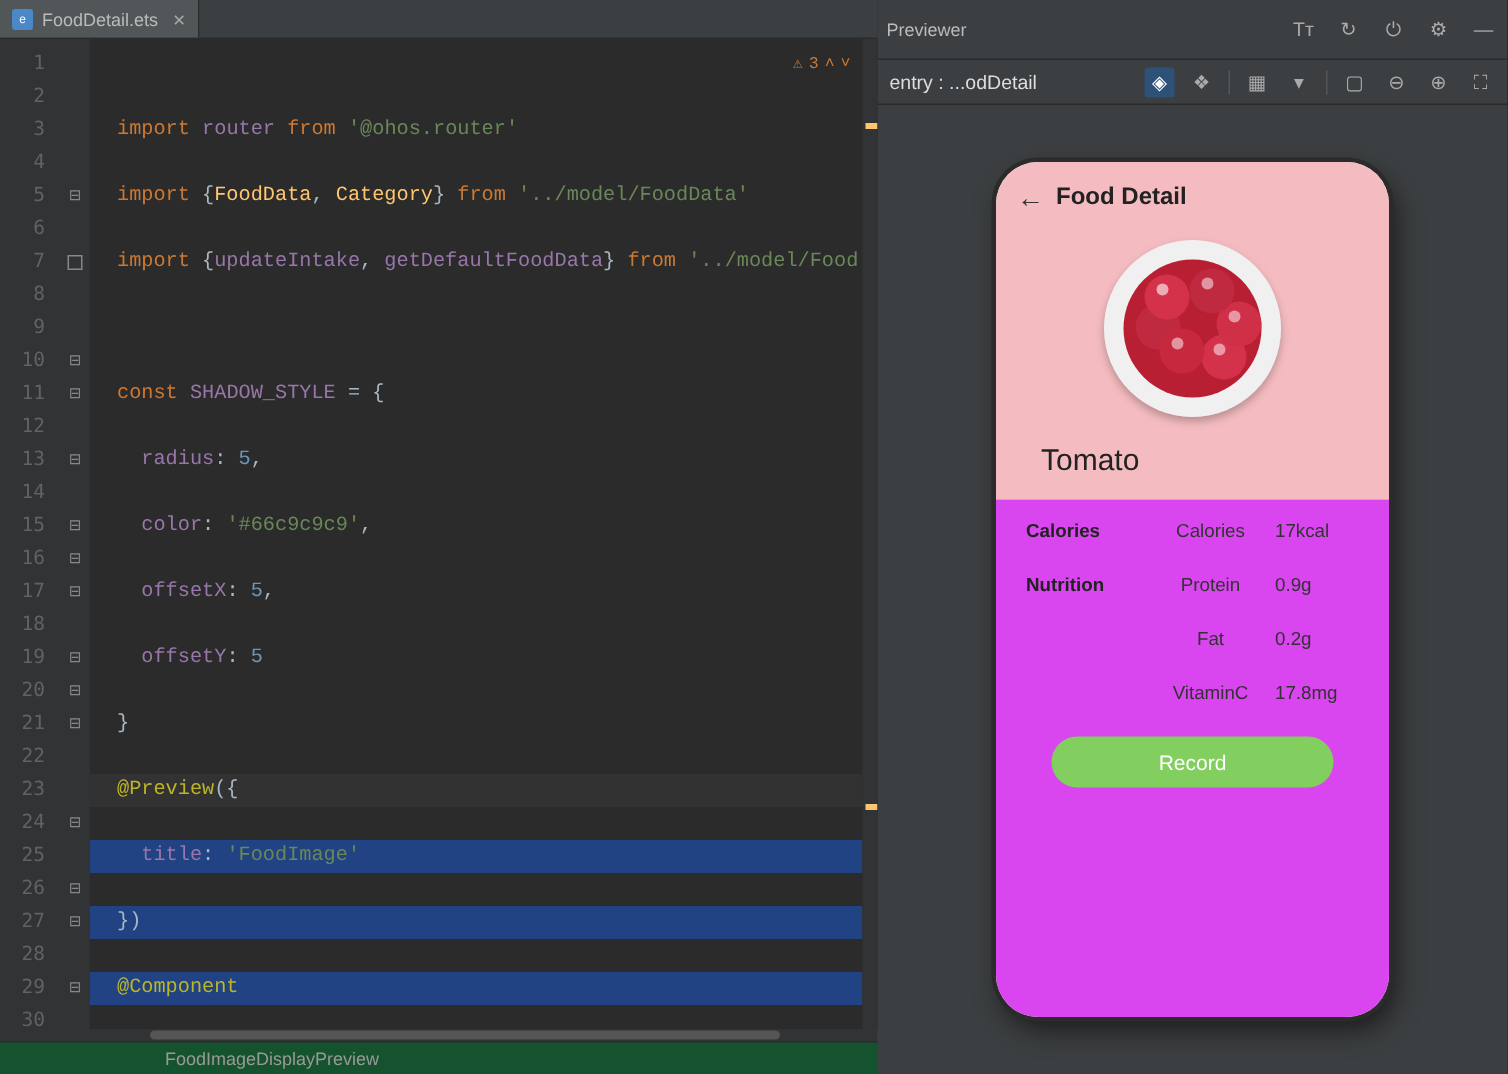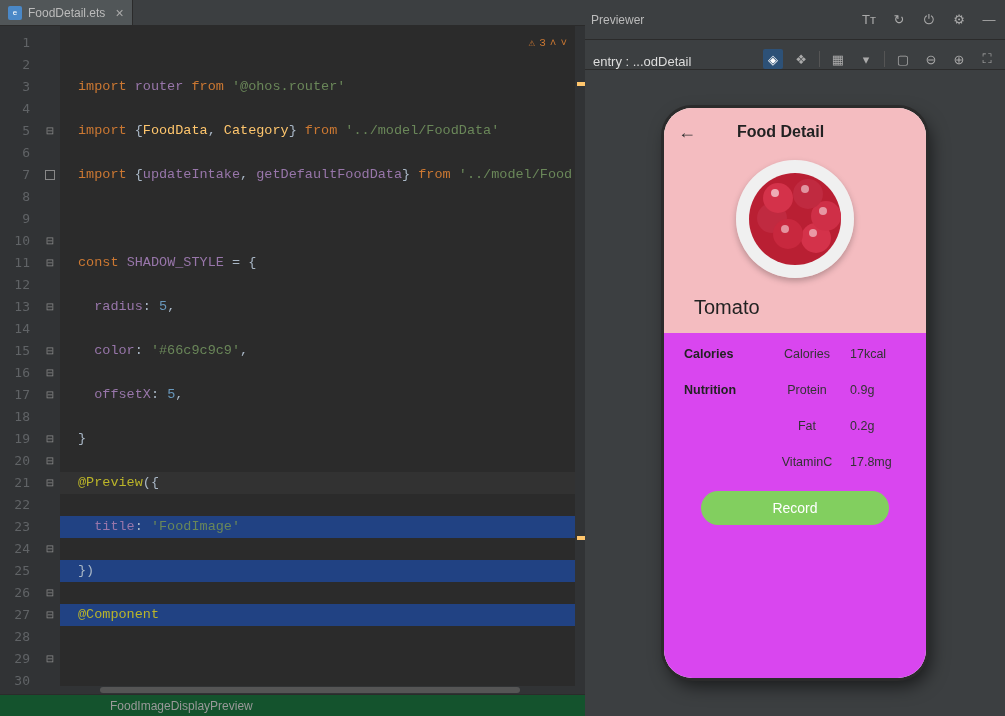--- a/index.html
+++ b/index.html
@@ -109,21 +109,21 @@
       padding:0 6px;
       color:#bbb;
       font-size:12px;
       border-bottom:1px solid #2b2b2b;
     }
     .preview-titlebar .icons { display:flex; gap:10px; }
     .preview-titlebar .icons span { cursor:pointer; font-size:13px; color:#aaa; }
     .preview-toolbar {
       height:30px;
       display:flex;
-      align-items:flex-end;
+      align-items:center;
       justify-content:space-between;
       padding:0 8px;
       border-bottom:1px solid #2b2b2b;
     }
     .preview-toolbar .label { color:#ddd; font-size:13px; }
     .preview-toolbar .tools { display:flex; gap:8px; align-items:center; }
     .tool-btn {
       width:20px;height:20px;display:flex;align-items:center;justify-content:center;
       color:#aaa;font-size:13px;border-radius:2px;cursor:pointer;
     }
@@ -145,21 +145,21 @@
       overflow:hidden;
       display:flex;
       flex-direction:column;
     }
     .device-header {
       background:#f4bcc0;
       padding:10px 14px 0;
     }
     .device-header .hd-row { display:flex; align-items:center; gap:8px; height:28px; }
     .back-arrow { font-size:18px; color:#333; cursor:pointer; }
-    .hd-title { font-weight:600; font-size:16px; color:#222;margin-left:33px; }
+    .hd-title { font-weight:600; font-size:16px; color:#222; }
     .food-img-wrap { display:flex; justify-content:center; padding:14px 0; }
     .bowl {
       width:118px;height:118px;border-radius:50%;
       background: radial-gradient(circle at 50% 45%, #fff 0 30%, #f0f0f0 32% 100%);
       display:flex;align-items:center;justify-content:center;
       box-shadow:0 3px 6px rgba(0,0,0,.25);
       position:relative;overflow:hidden;
     }
     .tomatoes { width:92px;height:92px;border-radius:50%;position:relative;background:#b91f33; }
     .tomatoes::before, .tomatoes::after {
@@ -267,20 +267,21 @@
         <span>˅</span>
       </div>
 <div class="code-line"><span class="kw">import</span> <span class="id">router</span> <span class="kw">from</span> <span class="str">'@ohos.router'</span></div>
 <div class="code-line"><span class="kw">import</span> {<span class="ty">FoodData</span>, <span class="ty">Category</span>} <span class="kw">from</span> <span class="str">'../model/FoodData'</span></div>
 <div class="code-line"><span class="kw">import</span> {<span class="id">updateIntake</span>, <span class="id">getDefaultFoodData</span>} <span class="kw">from</span> <span class="str">'../model/Food</span></div>
 <div class="code-line"></div>
 <div class="code-line"><span class="kw">const</span> <span class="id">SHADOW_STYLE</span> = {</div>
 <div class="code-line">  <span class="id">radius</span>: <span class="num">5</span>,</div>
 <div class="code-line">  <span class="id">color</span>: <span class="str">'#66c9c9c9'</span>,</div>
 <div class="code-line">  <span class="id">offsetX</span>: <span class="num">5</span>,</div>
+<div class="code-line">  <span class="id">offsetY</span>: <span class="num">5</span></div>
 <div class="code-line">}</div>
 <div class="code-line hl-sel hl-cur"><span class="ann">@Preview</span>({</div>
 <div class="code-line hl-sel">  <span class="id">title</span>: <span class="str">'FoodImage'</span></div>
 <div class="code-line hl-sel">})</div>
 <div class="code-line hl-sel"><span class="ann">@Component</span></div>
 
 
 
 
 

